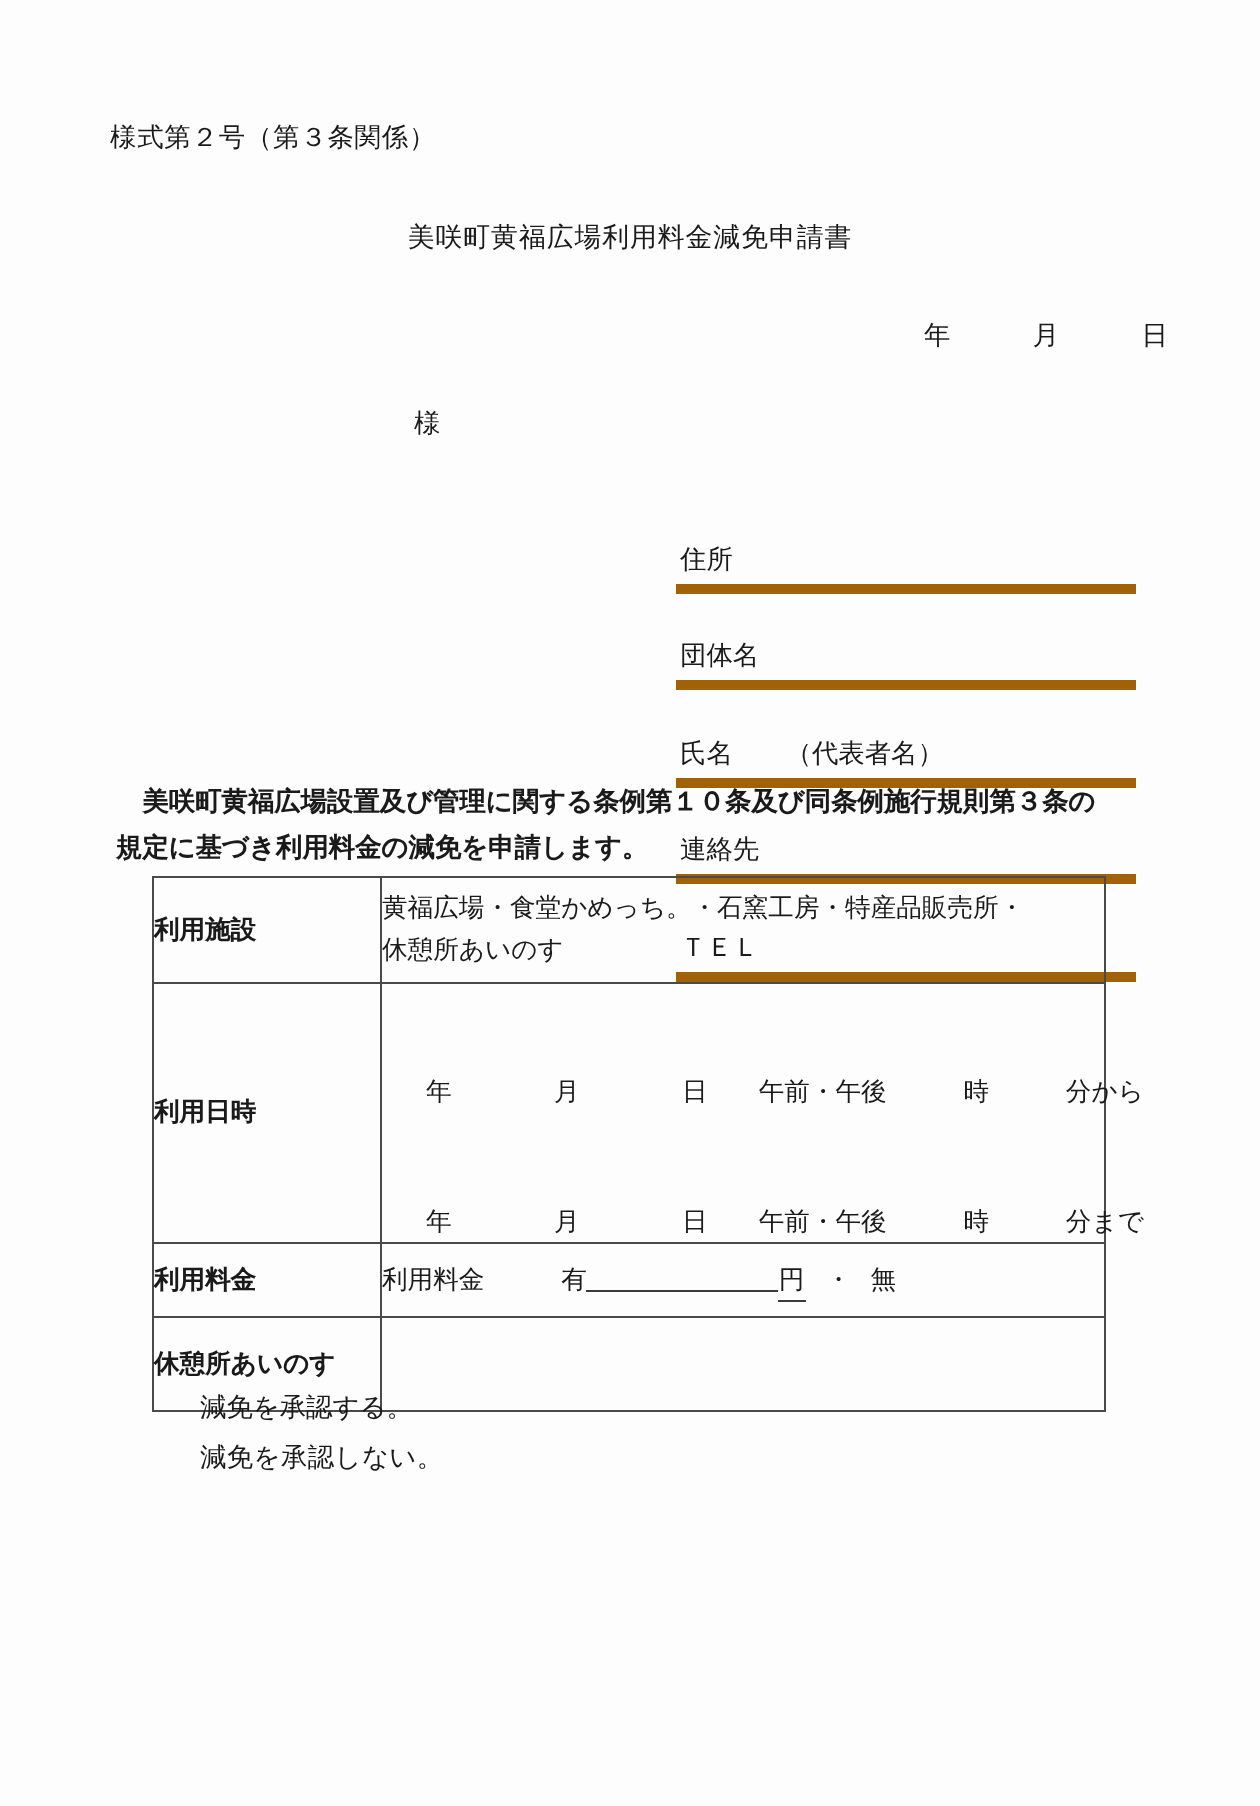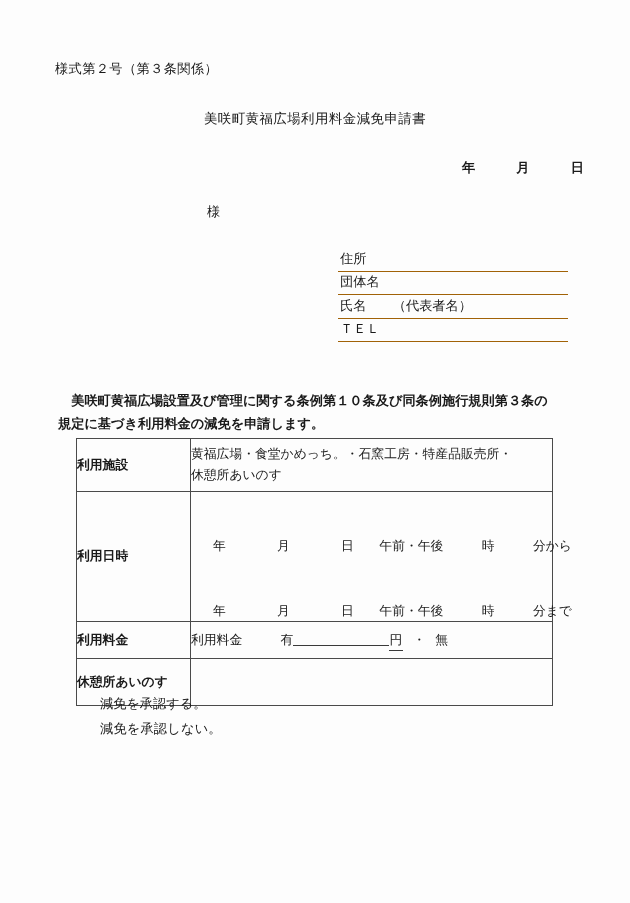--- a/index.html
+++ b/index.html
@@ -42,42 +42,42 @@
     font-size: 13.4px;
     letter-spacing: 0.5px;
   }
 
   
   .date-line {
     left: 462px;
     top: 161px;
     font-size: 13.2px;
     letter-spacing: 0.4px;
-    font-weight: bold;
   }
 
   
   .addressee {
     left: 207px;
     top: 205px;
     font-size: 13.2px;
   }
 
   
   .applicant-block {
     position: absolute;
     left: 338px;
     top: 248px;
     width: 230px;
   }
   .field-row {
     position: relative;
     height: 23.5px;
-    border-bottom: 1px solid #a16207;
+    border-bottom: 5px solid #a16207;
     box-sizing: border-box;
+    margin-top: 25px;
   }
   .field-row .label {
     position: absolute;
     left: 2px;
     bottom: 3px;
     font-size: 13.2px;
     white-space: pre;
   }
 
   
@@ -176,20 +176,23 @@
 
   <div class="applicant-block">
     <div class="field-row">
       <span class="label">住所</span>
     </div>
     <div class="field-row">
       <span class="label">団体名</span>
     </div>
     <div class="field-row">
       <span class="label">氏名　　（代表者名）</span>
+    </div>
+    <div class="field-row">
+      <span class="label">連絡先</span>
     </div>
     <div class="field-row">
       <span class="label">ＴＥＬ</span>
     </div>
   </div>
 
   <div class="body-par">
     <span class="ln">　美咲町黄福広場設置及び管理に関する条例第１０条及び同条例施行規則第３条の</span>
     <span class="ln">規定に基づき利用料金の減免を申請します。</span>
   </div>

